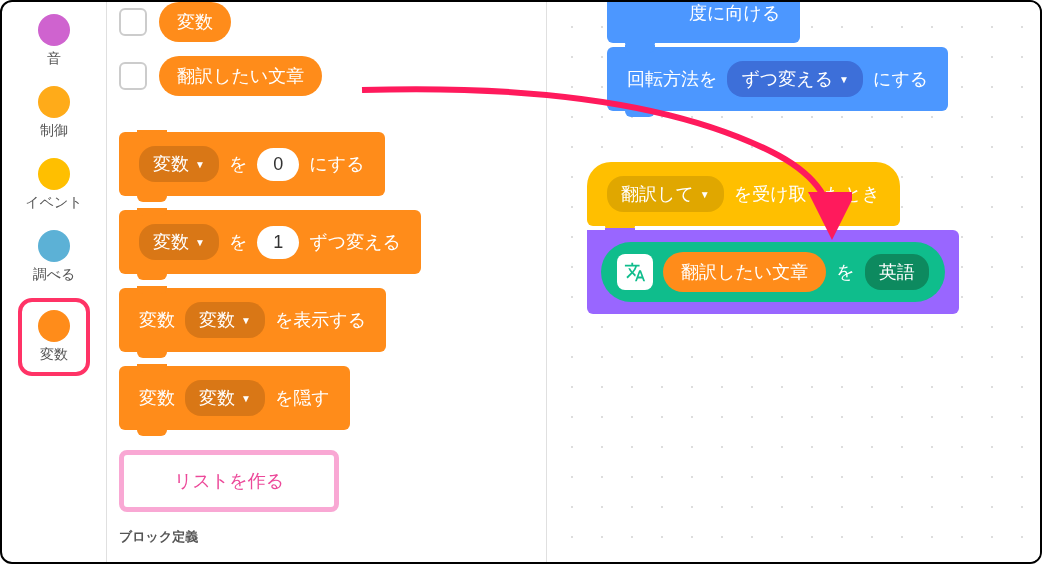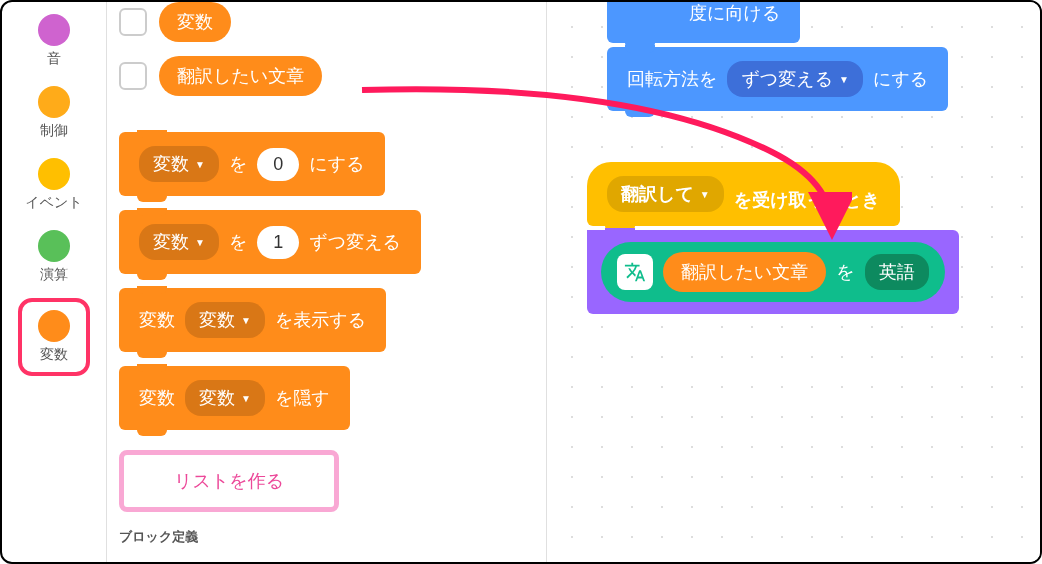--- a/index.html
+++ b/index.html
@@ -32,21 +32,21 @@
     .num-input { background: #fff; color: #333; border-radius: 20px; padding: 6px 16px; font-size: 18px; min-width: 40px; text-align: center; }
     
     .list-btn { border: 5px solid #f9a8d4; background: #fff; color: #ec4899; font-size: 18px; padding: 14px 50px; border-radius: 8px; display: inline-block; margin-top: 6px; margin-bottom: 16px; }
     .section-heading { font-size: 13px; font-weight: 700; color: #555; }
     
     
     .workspace { flex: 1; position: relative; background: #fff; background-image: radial-gradient(circle, #ddd 1px, transparent 1px); background-size: 30px 30px; background-position: 10px 10px; }
     
     .ws-stack { position: absolute; }
     .blue-block { background: #4c97ff; }
-    .yellow-hat { background: #ffbf00; border-radius: 24px 24px 6px 6px; padding: 14px 20px; color: #fff; font-size: 18px; font-weight: 700; display: inline-flex; align-items: flex-end; gap: 10px; position: relative; }
+    .yellow-hat { background: #ffbf00; border-radius: 24px 24px 6px 6px; padding: 14px 20px; color: #fff; font-size: 18px; font-weight: 400; display: inline-flex; align-items: center; gap: 10px; position: relative; }
     .yellow-hat::after { content: ""; position: absolute; bottom: -6px; left: 18px; width: 30px; height: 8px; background: inherit; border-radius: 0 0 6px 6px; }
     .dropdown-yellow { background: rgba(0,0,0,0.12); }
     
     .purple-block { background: #9966ff; padding: 12px 14px; border-radius: 6px; display: inline-flex; align-items: center; gap: 10px; color: #fff; font-size: 18px; font-weight: 500; position: relative; }
     .purple-block::before { content: ""; position: absolute; top: -2px; left: 18px; width: 30px; height: 6px; background: inherit; }
     
     .green-block { background: #0fbd8c; border-radius: 30px; padding: 10px 16px; display: inline-flex; align-items: center; gap: 10px; color: #fff; font-size: 18px; font-weight: 500; }
     
     .translate-icon { width: 36px; height: 36px; background: #fff; border-radius: 8px; display: inline-flex; align-items: center; justify-content: center; font-size: 20px; }
     
@@ -65,22 +65,22 @@
     </div>
     <div class="cat-item">
       <div class="cat-circle" style="background:#ffab19"></div>
       <div class="cat-label">制御</div>
     </div>
     <div class="cat-item">
       <div class="cat-circle" style="background:#ffbf00"></div>
       <div class="cat-label">イベント</div>
     </div>
     <div class="cat-item">
-      <div class="cat-circle" style="background:#59c059"></div>
-      <div class="cat-label">演算</div>
+      <div class="cat-circle" style="background:#5cb1d6"></div>
+      <div class="cat-label">調べる</div>
     </div>
     <div class="cat-item selected">
       <div class="cat-circle" style="background:#ff8c1a"></div>
       <div class="cat-label">変数</div>
     </div>
   </div>
 
   <div class="palette">
     <div class="var-row">
       <div class="checkbox"></div>

